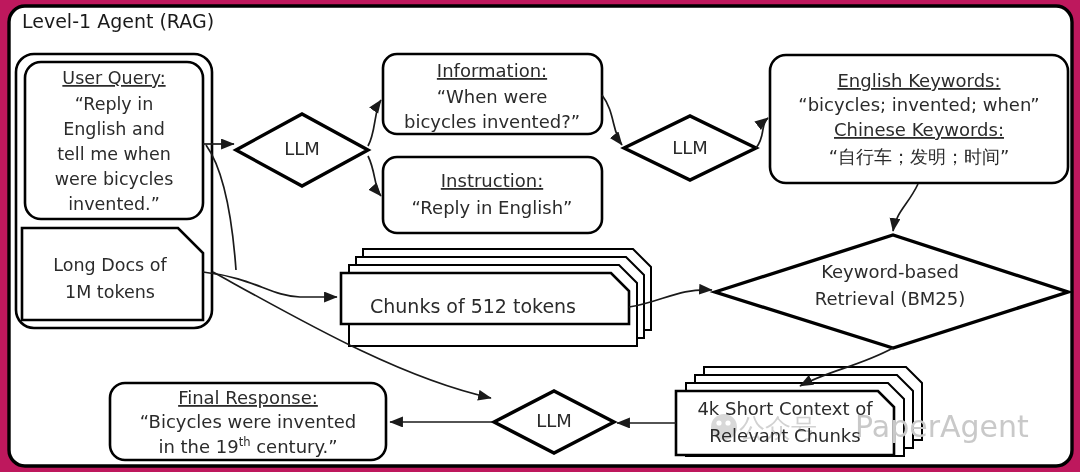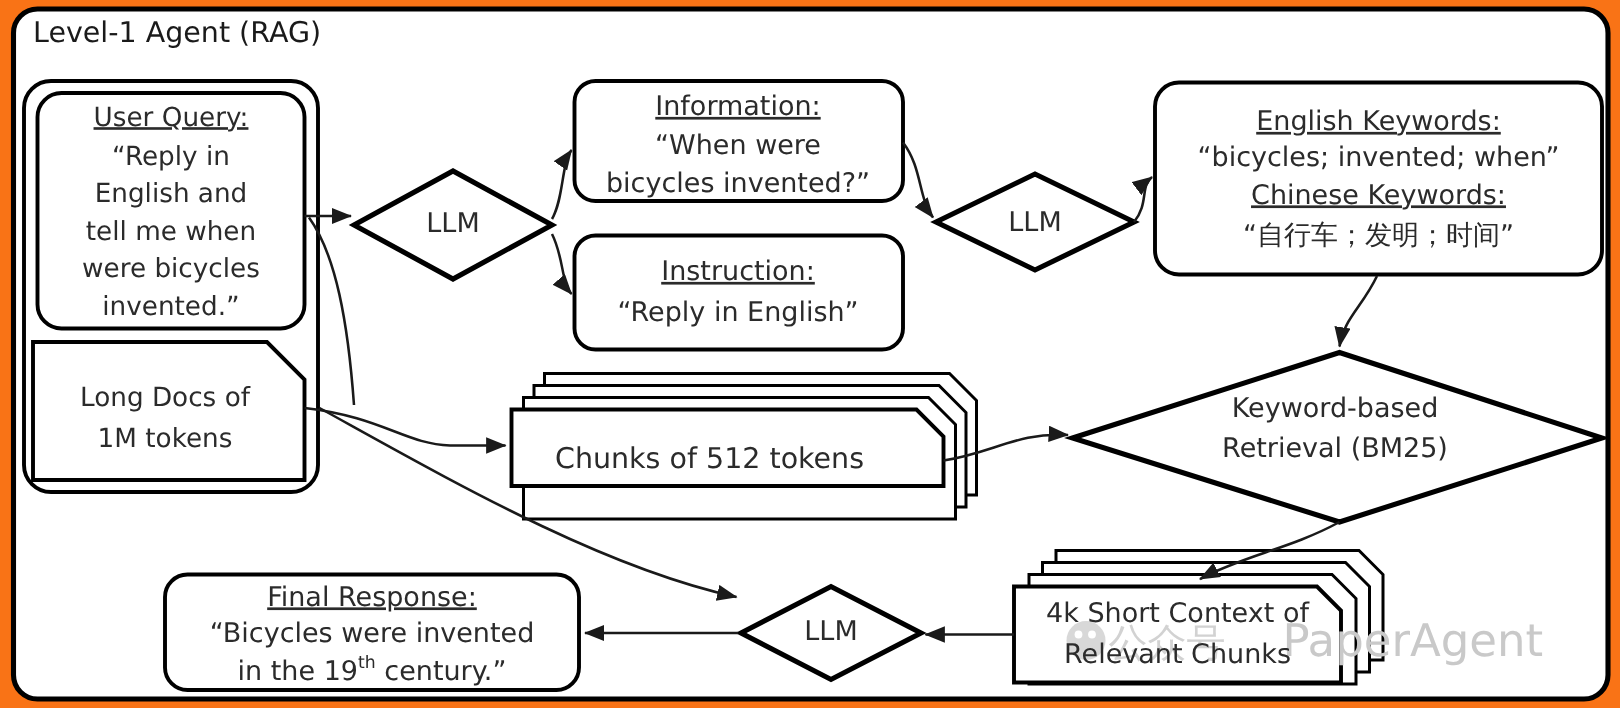--- a/index.html
+++ b/index.html
@@ -1,18 +1,18 @@
 <!DOCTYPE html>
 <html><head>
 <meta charset="utf-8">
 <style>
   html,body{margin:0;padding:0;background:#ffffff;}
   body{width:1080px;height:472px;overflow:hidden;
        font-family:"DejaVu Sans","Liberation Sans",sans-serif;}
-  #stage{position:relative;width:1080px;height:472px;background:#f97316;}
+  #stage{position:relative;width:1080px;height:472px;background:#be185d;}
   svg{position:absolute;left:0;top:0;}
   .shape{fill:#ffffff;stroke:#000000;}
   .thin{stroke-width:2;}
   .med{stroke-width:2.6;}
   .thick{stroke-width:3.4;}
   .edge{fill:none;stroke:#1a1a1a;stroke-width:1.7;}
   .txt{font-family:"DejaVu Sans","Liberation Sans",sans-serif;fill:#2b2b2b;
        text-anchor:middle;dominant-baseline:middle;}
   .t17{font-size:17.5px;}
   .t18{font-size:18px;}

